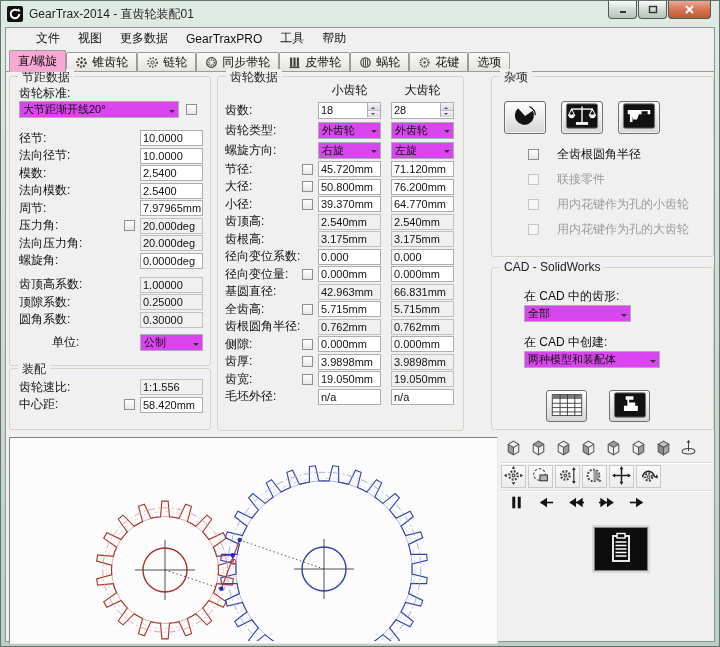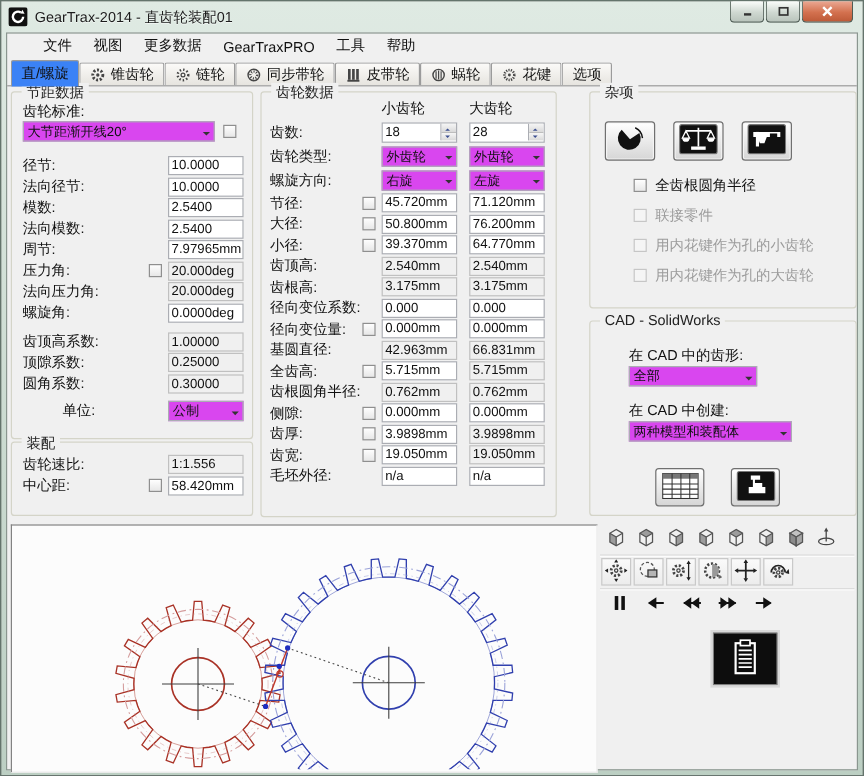--- a/index.html
+++ b/index.html
@@ -12,38 +12,38 @@
   .winbtns{position:absolute;top:0;right:8px;display:flex;}
   .wb{width:27px;height:17px;border:1px solid #4e5b54;border-top:none;border-radius:0 0 4px 4px;
       background:linear-gradient(#fbfdfb,#cfd8d1 55%,#b9c4bc);display:flex;align-items:center;justify-content:center;margin-left:1px;cursor:default;}
   .wb.close{width:41px;background:linear-gradient(#eba893,#d3714f 55%,#bd5a38);}
   .client{position:absolute;left:4px;right:4px;top:26px;bottom:4px;background:#f0f0f0;border:1px solid #8a968f;}
   .menubar{height:21px;display:flex;align-items:center;padding-left:21px;}
   .mitem{padding:2px 9px;cursor:default;}
   .tabbar{height:22px;display:flex;align-items:flex-end;padding-left:3px;border-bottom:1px solid #9b9b9b;}
   .tab{height:18px;display:flex;align-items:center;gap:4px;padding:0 8px;border:1px solid #9b9b9b;border-bottom:none;
        border-radius:2px 2px 0 0;background:linear-gradient(#fbfaf8,#e6e4df);margin-right:0;position:relative;font-size:12px;}
-  .tab.active{height:21px;background:#3b82f6;margin-bottom:-1px;z-index:2;}
+  .tab.active{height:21px;background:#f9a8d4;margin-bottom:-1px;z-index:2;}
   .ticon{width:13px;height:13px;display:inline-flex;}
   .ticon svg{width:13px;height:13px;}
   .content{position:absolute;left:0;right:0;top:43px;bottom:0;}
   .gb{position:absolute;border:1px solid #d4d4c8;border-radius:3px;box-sizing:border-box;}
   .gbt{position:absolute;top:-8px;left:8px;background:#f0f0f0;padding:0 4px;color:#222;}
   
   .frow,.grow{display:flex;align-items:center;height:16px;margin-bottom:1.5px;}
   .flabel,.glabel{flex:1;white-space:nowrap;overflow:hidden;}
   .fld{box-sizing:border-box;width:63px;height:16px;border:1px solid #abadb3;background:#fff;
        font-size:11px;padding:0 2px;display:flex;align-items:center;overflow:hidden;white-space:nowrap;}
   .fld.ro{background:#f0f0f0;border-color:#c0c0c0;}
   .fld.sp{justify-content:space-between;padding-right:0;}
   .cb{width:11px;height:11px;box-sizing:border-box;border:1px solid #8f8f8f;background:linear-gradient(#fefefe,#e7e7e7);display:inline-block;flex:0 0 auto;}
   .cb.dis{border-color:#c6c6c6;background:#f5f5f5;}
   .cbsp{width:16px;display:flex;align-items:center;flex:0 0 auto;}
   .gsp{width:10px;flex:0 0 auto;}
-  .ghead{width:63px;text-align:left;flex:0 0 auto;}
+  .ghead{width:63px;text-align:center;flex:0 0 auto;}
   .dd{box-sizing:border-box;height:17px;border:1px solid #abadb3;background:#d946ef;display:flex;align-items:center;
       justify-content:space-between;padding:0 3px;font-size:11px;white-space:nowrap;overflow:hidden;}
   .dar{width:0;height:0;border:3.5px solid transparent;border-top-color:#333;margin-top:6px;flex:0 0 auto;}
   .spin{display:flex;flex-direction:column;width:12px;height:14px;border-left:1px solid #abadb3;flex:0 0 auto;}
   .su,.sd{flex:1;background:linear-gradient(#f6f6f6,#d9d9d9);position:relative;}
   .su{border-bottom:1px solid #bdbdbd;}
   .su::after,.sd::after{content:'';position:absolute;left:3px;border:2.5px solid transparent;}
   .su::after{top:1.5px;border-bottom-color:#3a4d8f;}
   .sd::after{top:2.5px;border-top-color:#3a4d8f;}
   .pitch-body{padding:8px 7px 0 9px;}
@@ -51,21 +51,21 @@
   .ddrow{display:flex;align-items:center;gap:7px;margin:1px 0 12px 0;}
   .gear-body{padding:6px 9px 0 7px;}
   .grow.hd{height:15px;margin-bottom:3px;}
   .grow.top{height:18px;margin-bottom:2px;}
   .grow.top .fld,.grow.top .dd{height:17px;width:63px;}
   .gap8{margin-top:0;}
   
   .mbtnrow{display:flex;gap:15px;margin:24px 0 12px 12px;}
   .mbtn{width:40px;height:31px;border:1px solid #707070;border-radius:3px;background:linear-gradient(#ffffff,#d6d6d6);
         display:flex;align-items:center;justify-content:center;box-shadow:inset 0 0 0 1px #f4f4f4;}
-  .chk{display:flex;align-items:center;gap:7px;margin:0 0 8px 12px;padding-left:24px;}
+  .chk{display:flex;align-items:center;gap:18px;margin:0 0 8px 12px;padding-left:24px;}
   .chk .lbl.dis{color:#9b9b9b;}
   .cad-body{padding:20px 0 0 32px;}
   .cadlbl{height:15px;margin-bottom:2px;}
   .cbtnrow{display:flex;gap:22px;margin:22px 0 0 22px;}
   .cbtn{width:39px;height:30px;border:1px solid #707070;border-radius:3px;background:linear-gradient(#ffffff,#d6d6d6);
         display:flex;align-items:center;justify-content:center;}
   
   .draw{position:absolute;background:#fcfcfc;border:1px solid #828282;border-right-color:#e9e9e9;border-bottom-color:#e9e9e9;overflow:hidden;}
   .tools{position:absolute;}
   .trow{display:flex;align-items:center;margin:1px 0 1px 3px;}

